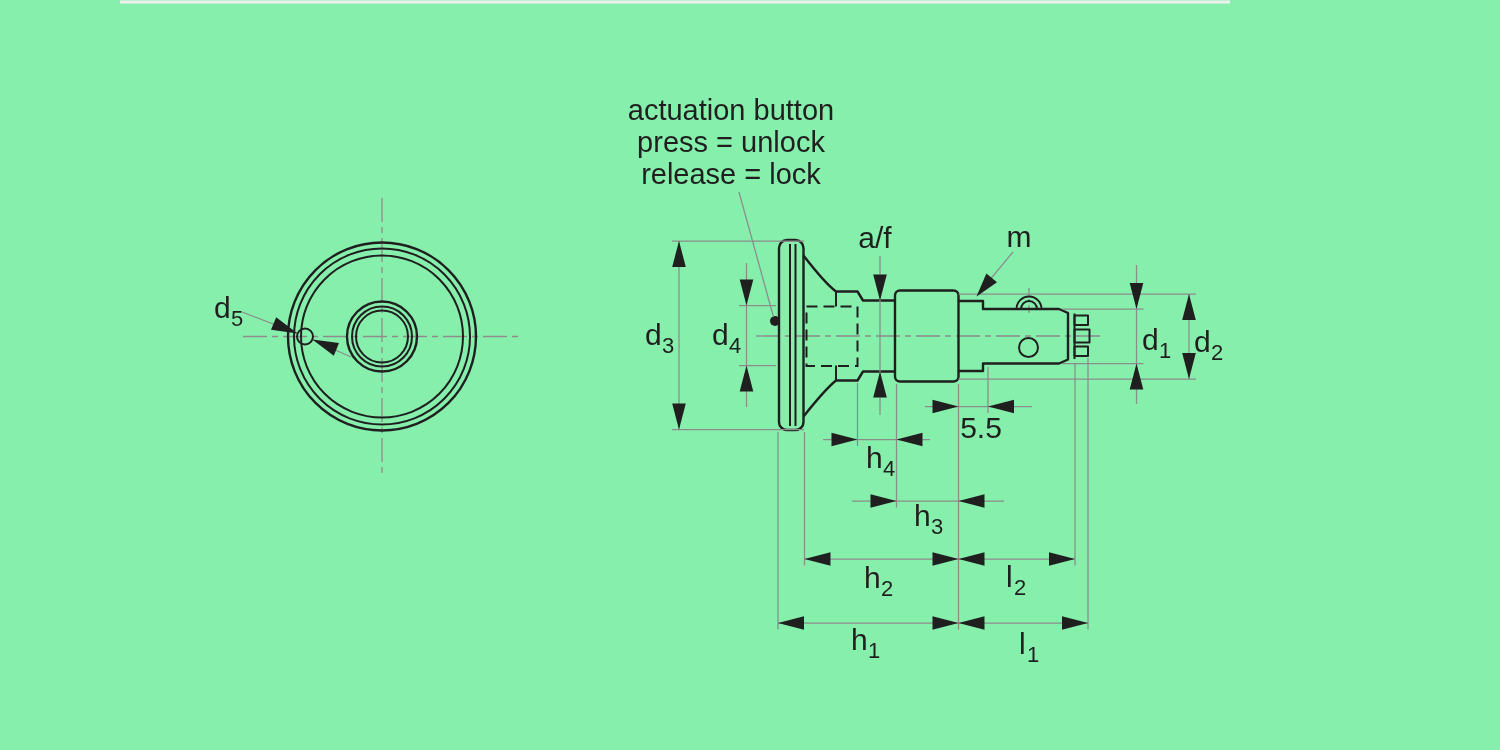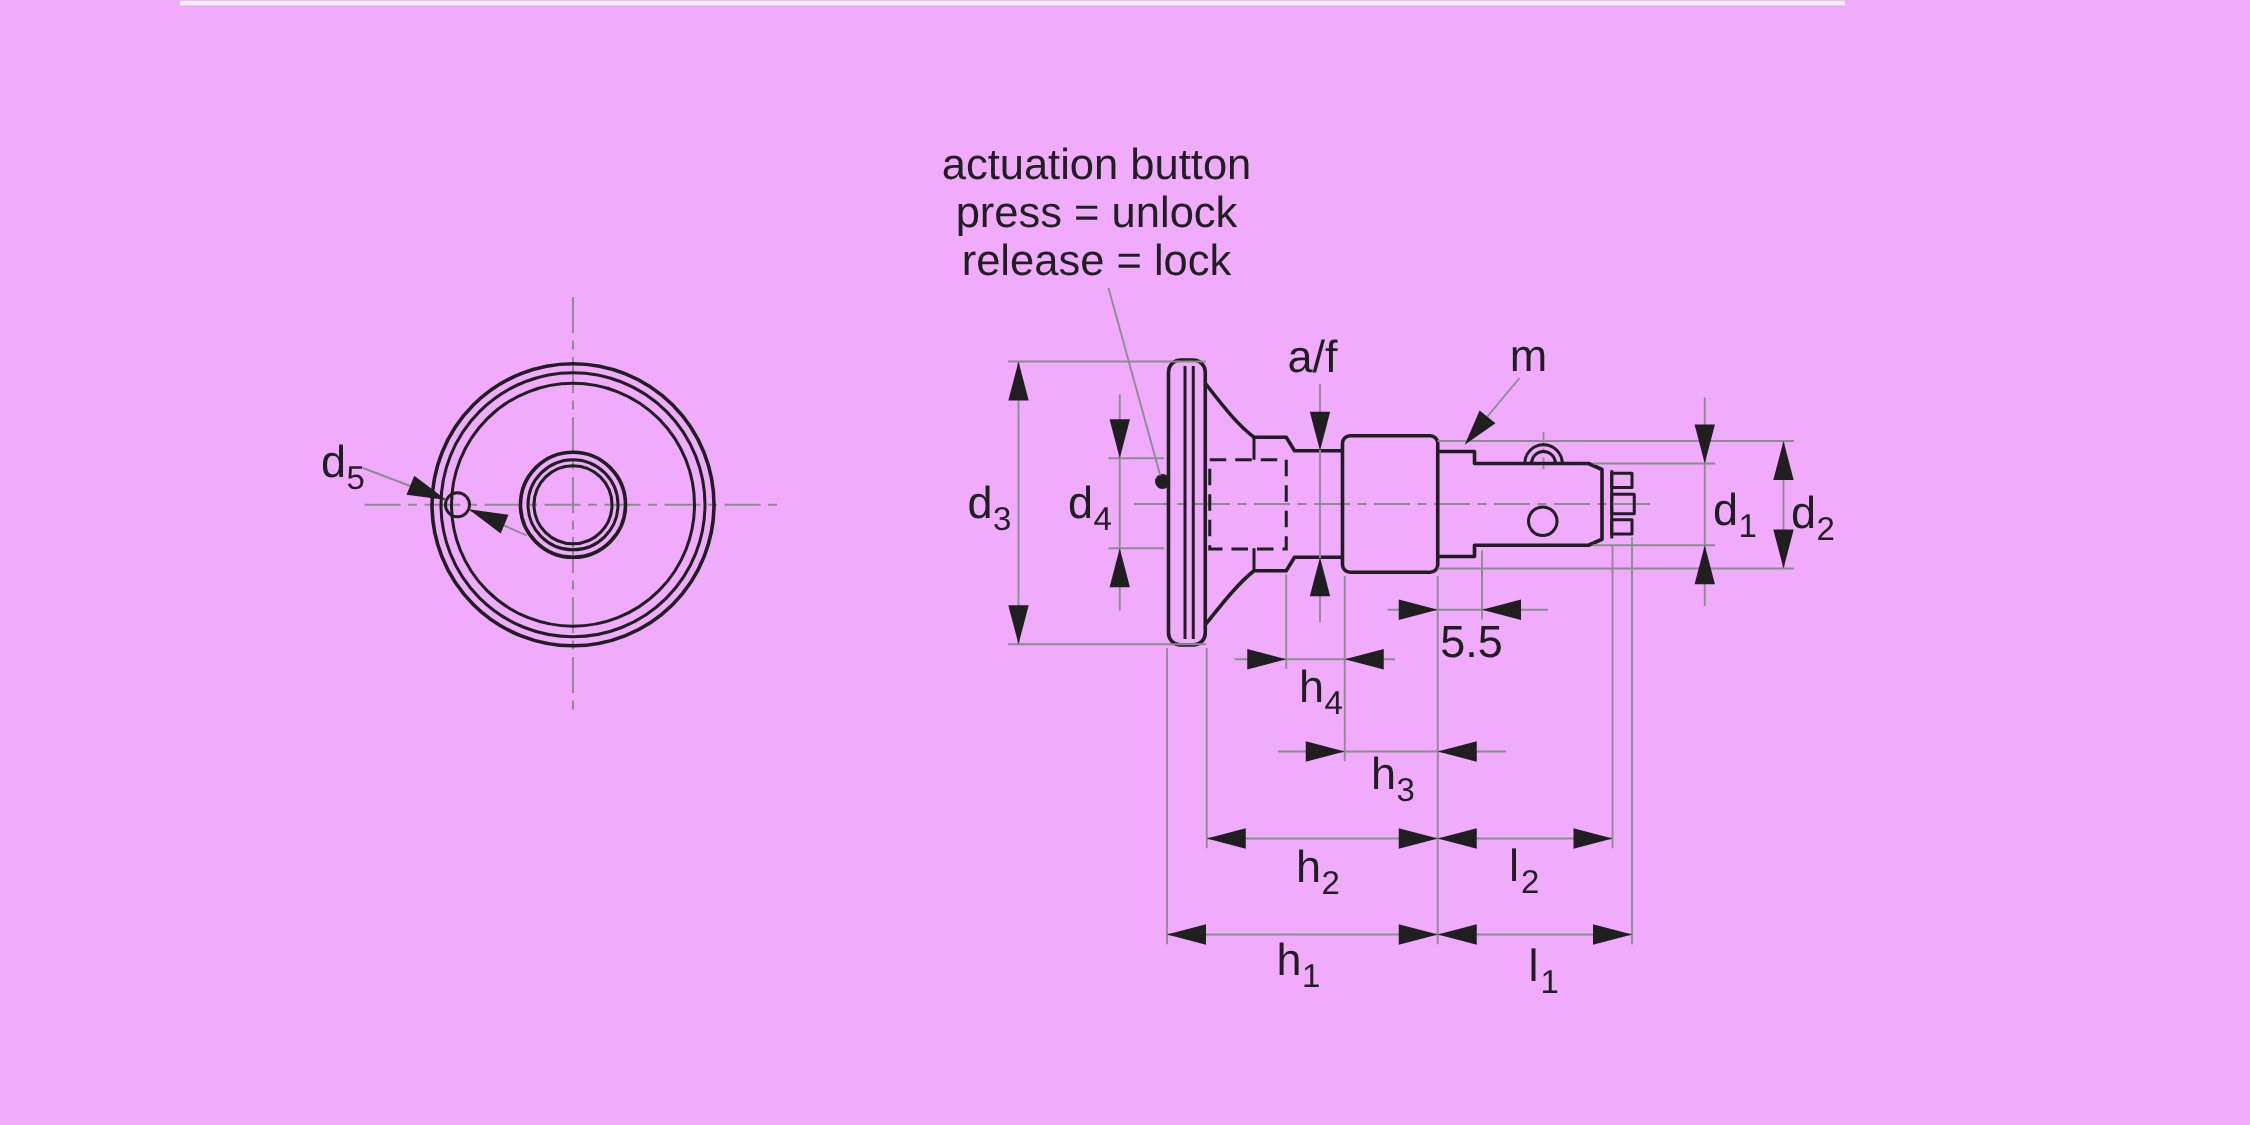--- a/index.html
+++ b/index.html
@@ -1,17 +1,17 @@
 <!DOCTYPE html>
 <html><head>
 <meta charset="utf-8">
 <style>
   html, body { margin: 0; padding: 0; background: #ffffff; }
   .stage {
-    position: relative; width: 1500px; height: 750px; background: #f0abfc;
+    position: relative; width: 1500px; height: 750px; background: #86efac;
     font-family: "Liberation Sans", "DejaVu Sans", sans-serif; overflow: hidden;
   }
   svg { display: block; }
   text {
     font-family: "Liberation Sans", "DejaVu Sans", sans-serif;
     fill: #1f1f1f;
   }
   .lbl  { font-size: 30px; }
   .sub  { font-size: 22px; }
   .ann  { font-size: 29px; }

